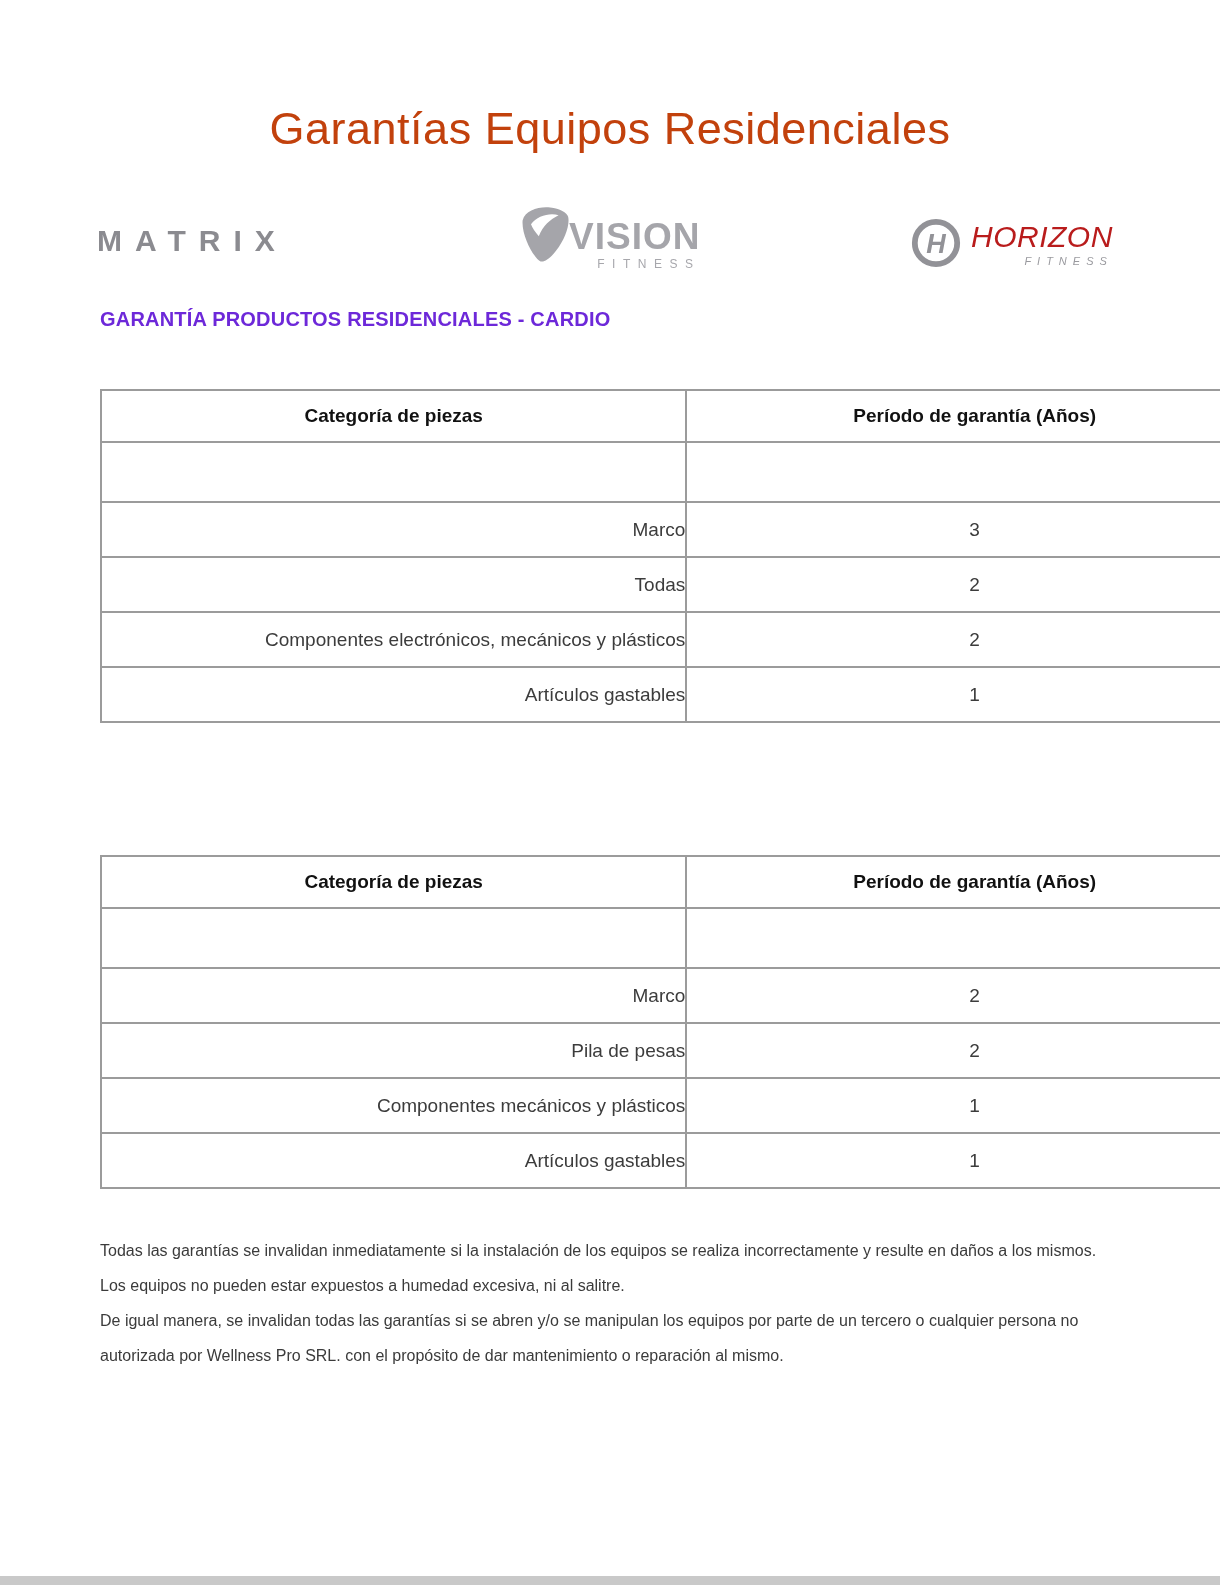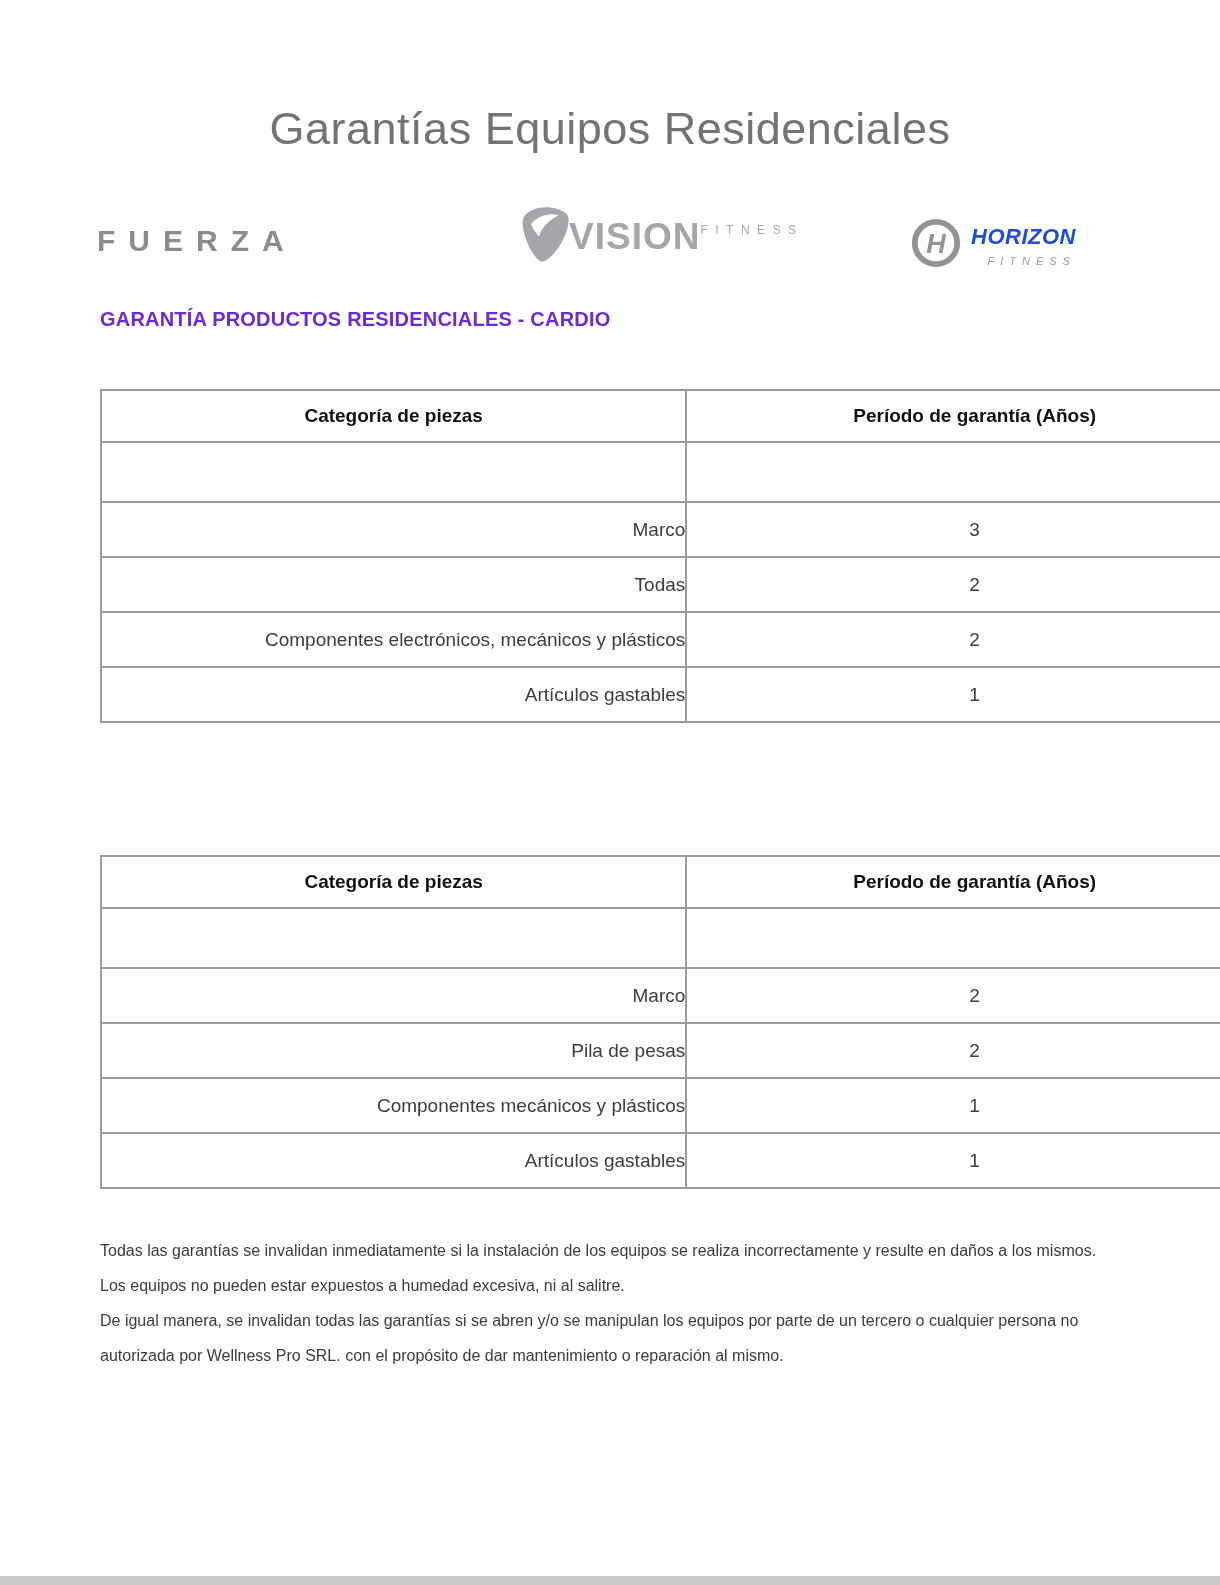--- a/index.html
+++ b/index.html
@@ -15,53 +15,53 @@
   
   .doc-title {
     position: absolute;
     top: 103px;
     left: 0;
     width: 100%;
     margin: 0;
     text-align: center;
     font-size: 45px;
     font-weight: 400;
-    color: #737373;
+    color: #c2410c;
     letter-spacing: 0.5px;
   }
 
   
   .logo-matrix { position: absolute; left: 97px; top: 224px; }
   .matrix-word {
     font-size: 30px;
     font-weight: 700;
     letter-spacing: 13px;
     color: #8b8b90;
   }
   .logo-vision {
     position: absolute; left: 519px; top: 204px;
     display: flex; align-items: flex-start;
   }
-  .vision-col { display: flex; flex-direction: row; margin-left: -4px; margin-top: 16px; }
+  .vision-col { display: flex; flex-direction: column; margin-left: -4px; margin-top: 16px; }
   .vision-word {
     font-size: 37px; font-weight: 700; color: #a5a5aa;
     letter-spacing: 1px; line-height: 34px;
   }
   .vision-sub {
     font-size: 12px; color: #a7a7ac; letter-spacing: 7.5px;
     text-align: right; margin-top: 3px;
   }
   .logo-horizon {
     position: absolute; left: 910px; top: 217px;
     display: flex; align-items: center;
   }
   .horizon-col { display: flex; flex-direction: column; margin-left: 9px; }
   .horizon-word {
-    font-size: 22px; font-weight: 700; font-style: italic;
-    color: #1d4ed8; letter-spacing: 0.5px; line-height: 28px;
+    font-size: 30px; font-weight: 400; font-style: italic;
+    color: #b91c1c; letter-spacing: 0.5px; line-height: 28px;
   }
   .horizon-sub {
     font-size: 11px; font-style: italic; color: #9a9a9f;
     letter-spacing: 6px; text-align: right; margin-top: 4px;
   }
 
   
   .sec {
     position: absolute; left: 100px; margin: 0;
     font-size: 20px; font-weight: 700; color: #6d28d9;
@@ -113,21 +113,21 @@
   }
 </style>
 </head>
 <body>
 
 <div class="page">
 
   <h1 class="doc-title">Garantías Equipos Residenciales</h1>
 
   <div class="logo-matrix">
-    <span class="matrix-word">FUERZA</span>
+    <span class="matrix-word">MATRIX</span>
   </div>
 
   <div class="logo-vision">
     <span>
       <svg width="54" height="62" viewBox="0 0 90 100" xmlns="http://www.w3.org/2000/svg">
         <path fill="#a5a5aa" d="M6 26 C10 8 34 2 52 4 C68 6 80 12 82 20 C85 34 76 58 62 76 C52 89 42 96 36 94 C26 90 4 52 6 26 Z"></path>
         <path fill="#ffffff" d="M20 32 C30 18 52 12 66 17 C52 24 40 34 33 52 C27 45 22 38 20 32 Z"></path>
       </svg>
     </span>
     <span class="vision-col">

